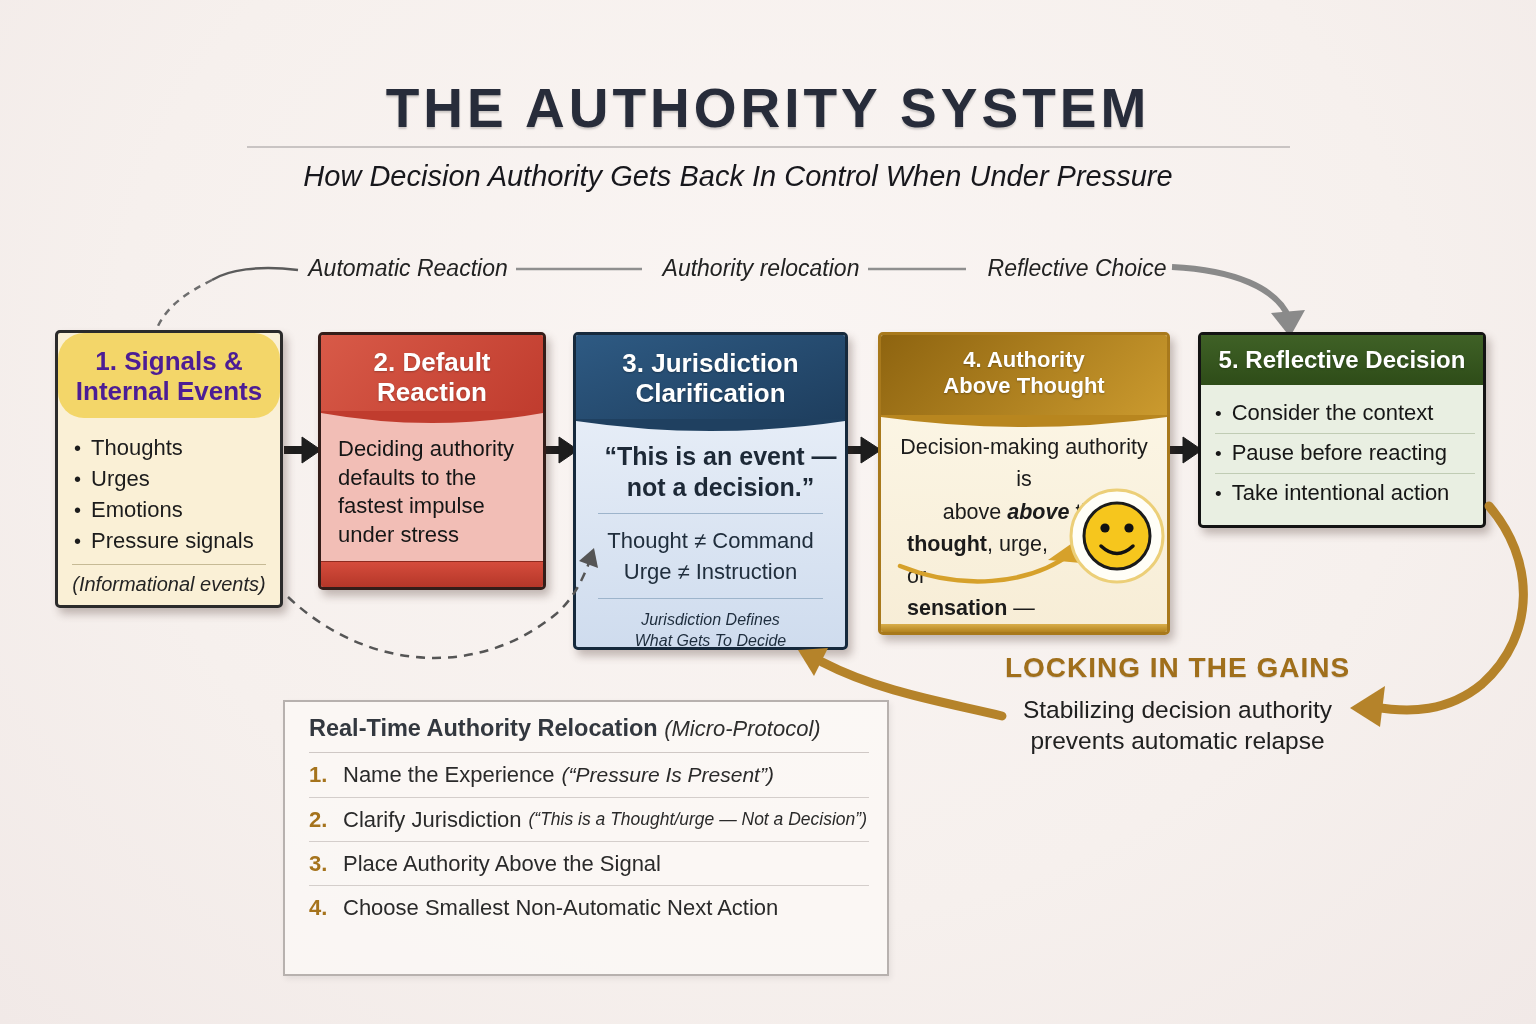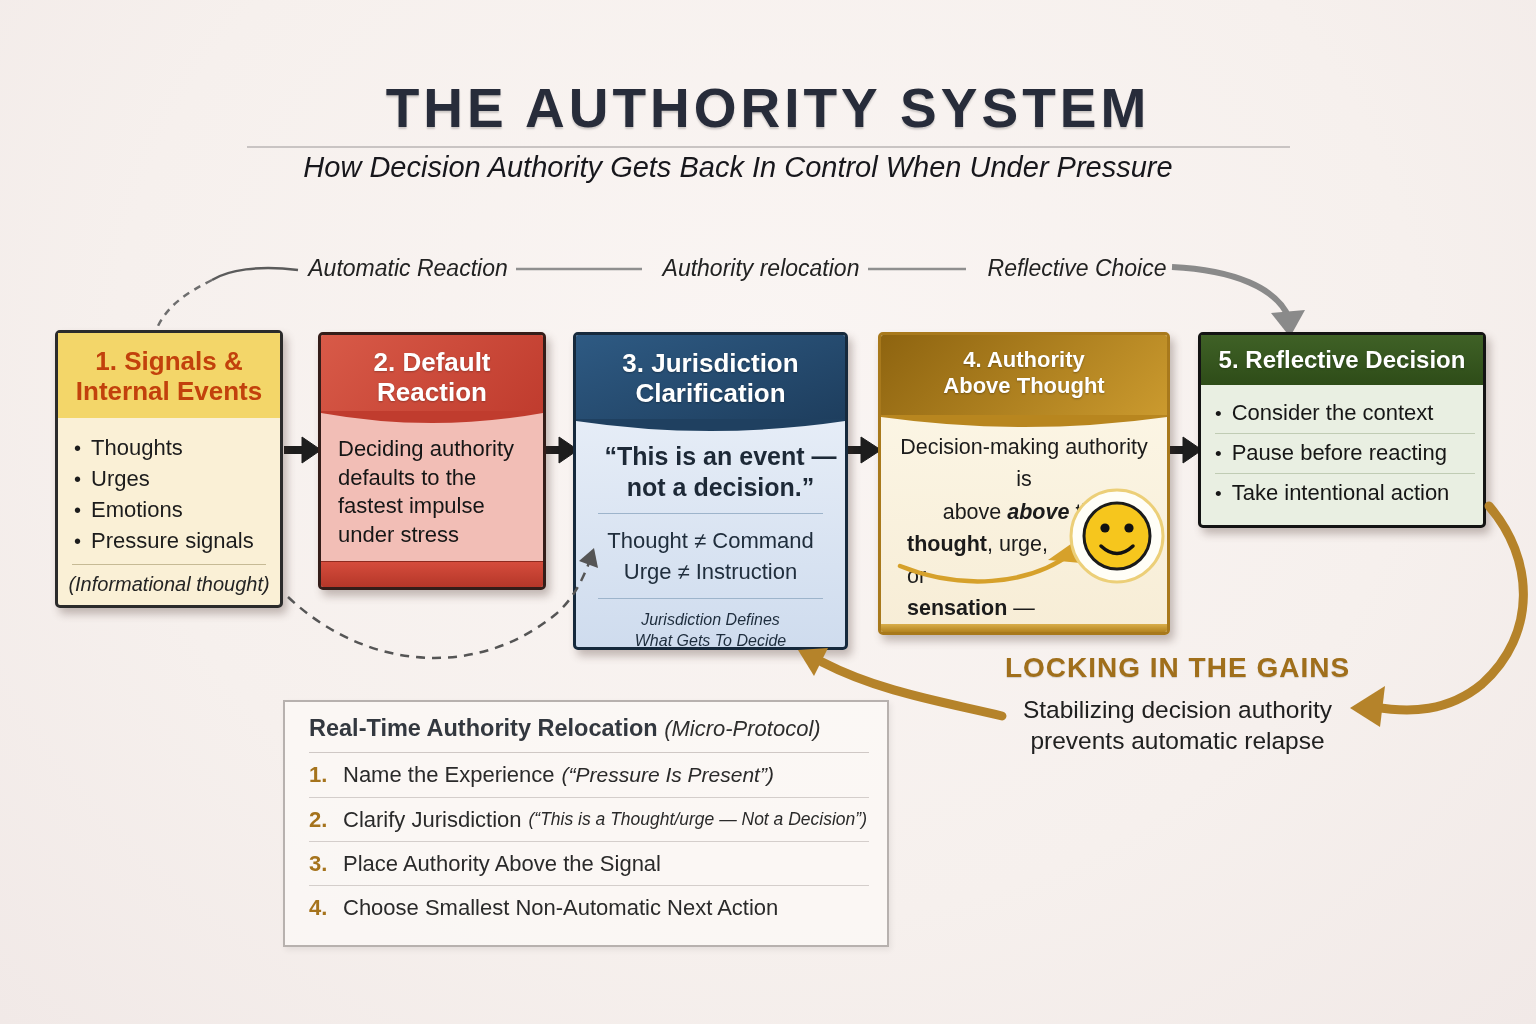--- a/index.html
+++ b/index.html
@@ -15,37 +15,37 @@
   #fg-layer { z-index:5; }
 
   
   .main-title {
     position:absolute; left:0; right:0; top:76px; text-align:center;
     font-size:55px; font-weight:bold; letter-spacing:4px; color:#272c3a;
     text-shadow:0 2px 2px rgba(0,0,0,.18); z-index:2;
   }
   .title-rule { position:absolute; left:247px; top:146px; width:1043px; height:2px; background:#c9c4c3; z-index:2; }
   .subtitle {
-    position:absolute; left:0; right:60px; top:151px; text-align:center;
+    position:absolute; left:0; right:60px; top:160px; text-align:center;
     font-size:29px; font-style:italic; color:#17171c; z-index:2;
   }
   .phase-label {
     position:absolute; top:255px; text-align:center; font-size:23px; font-style:italic;
     color:#222; z-index:2; width:230px;
   }
 
   
   .box { position:absolute; z-index:3; border-radius:5px;
          box-shadow:4px 6px 9px rgba(70,45,40,.30); }
   .box-header { position:relative; text-align:center; color:#fff; font-weight:bold; line-height:1.16; }
   .hdr-curve { position:absolute; left:0; width:100%; height:16px; z-index:1; }
 
   
   .box-signals { left:55px; top:330px; width:228px; height:278px; border:3px solid #2b2b2b; background:#faf0d6; }
-  .box-signals .box-header { background:#f3d669; color:#c2410c; font-size:26px; padding:13px 4px 12px; }
+  .box-signals .box-header { background:#f3d669; color:#4c1d95; font-size:26px; padding:13px 4px 12px;border-radius:26px; }
   .box-signals ul { list-style:none; padding:12px 8px 0 16px; font-size:22px; color:#1c1c1c; }
   .box-signals li { margin:5px 0; }
   .box-signals li::before { content:"•"; margin-right:10px; font-size:20px; }
   .b1-divider { height:1px; background:#c6ba95; margin:10px 14px 8px; }
   .b1-footnote { text-align:center; font-style:italic; font-size:20px; color:#242424; }
 
   
   .box-default { left:318px; top:332px; width:228px; height:258px; border:3px solid #341d19;
                  background:#f2beb6; overflow:hidden; }
   .box-default .box-header { background:linear-gradient(135deg,#d85a48,#c03c2e); font-size:26px; padding:12px 4px 10px; height:76px;
@@ -88,21 +88,21 @@
   .box-reflective li + li { border-top:1px solid #c0ccb4; }
   .box-reflective li::before { content:"•"; margin-right:10px; font-size:19px; }
 
   
   .locking { position:absolute; left:955px; top:652px; width:445px; text-align:center; z-index:2; }
   .locking-heading { font-size:28px; font-weight:bold; letter-spacing:1px; color:#a06f1b;
                      text-shadow:0 1px 1px rgba(0,0,0,.15); }
   .locking-sub { margin-top:10px; font-size:24.5px; color:#202020; line-height:1.28; }
 
   
-  .protocol { position:absolute; left:283px; top:700px; width:606px; height:247px; z-index:2;
+  .protocol { position:absolute; left:283px; top:700px; width:606px; height:276px; z-index:2;
               border:2px solid #b7b1ae; background:rgba(252,249,247,.72);
               box-shadow:2px 3px 6px rgba(0,0,0,.07); padding:0 18px 0 24px; }
   .protocol-title-row { padding:13px 0 10px; font-size:23.5px; color:#2e2e2e; border-bottom:1px solid #cfc8c5; }
   .protocol-title { font-weight:bold; color:#33383f; }
   .protocol-title-suffix { font-style:italic; font-size:22px; color:#2e2e2e; }
   .protocol-step { display:flex; align-items:center; height:44px; font-size:22px; color:#2a2a2a; }
   .protocol-step + .protocol-step { border-top:1px solid #d4cecb; }
   .step-num { color:#a5731c; font-weight:bold; width:34px; flex:0 0 34px; }
   .step-quote { font-style:italic; margin-left:7px; color:#2a2a2a; }
   .protocol-step:nth-of-type(3) .step-quote { font-size:17.5px; }
@@ -149,21 +149,21 @@
       <span>1. Signals &amp;</span><br>
       <span>Internal Events</span>
     </div>
     <ul>
       <li>Thoughts</li>
       <li>Urges</li>
       <li>Emotions</li>
       <li>Pressure signals</li>
     </ul>
     <div class="b1-divider"></div>
-    <div class="b1-footnote">(Informational thought)</div>
+    <div class="b1-footnote">(Informational events)</div>
   </div>
 
   <div class="box box-default">
     <div class="box-header">
       <span>2. Default</span><br>
       <span>Reaction</span>
     </div>
     <svg class="hdr-curve" viewBox="0 0 100 16" preserveAspectRatio="none">
       <path d="M0,0 L100,0 L100,2 Q50,22 0,2 Z" fill="#c03c2e"></path>
     </svg>

